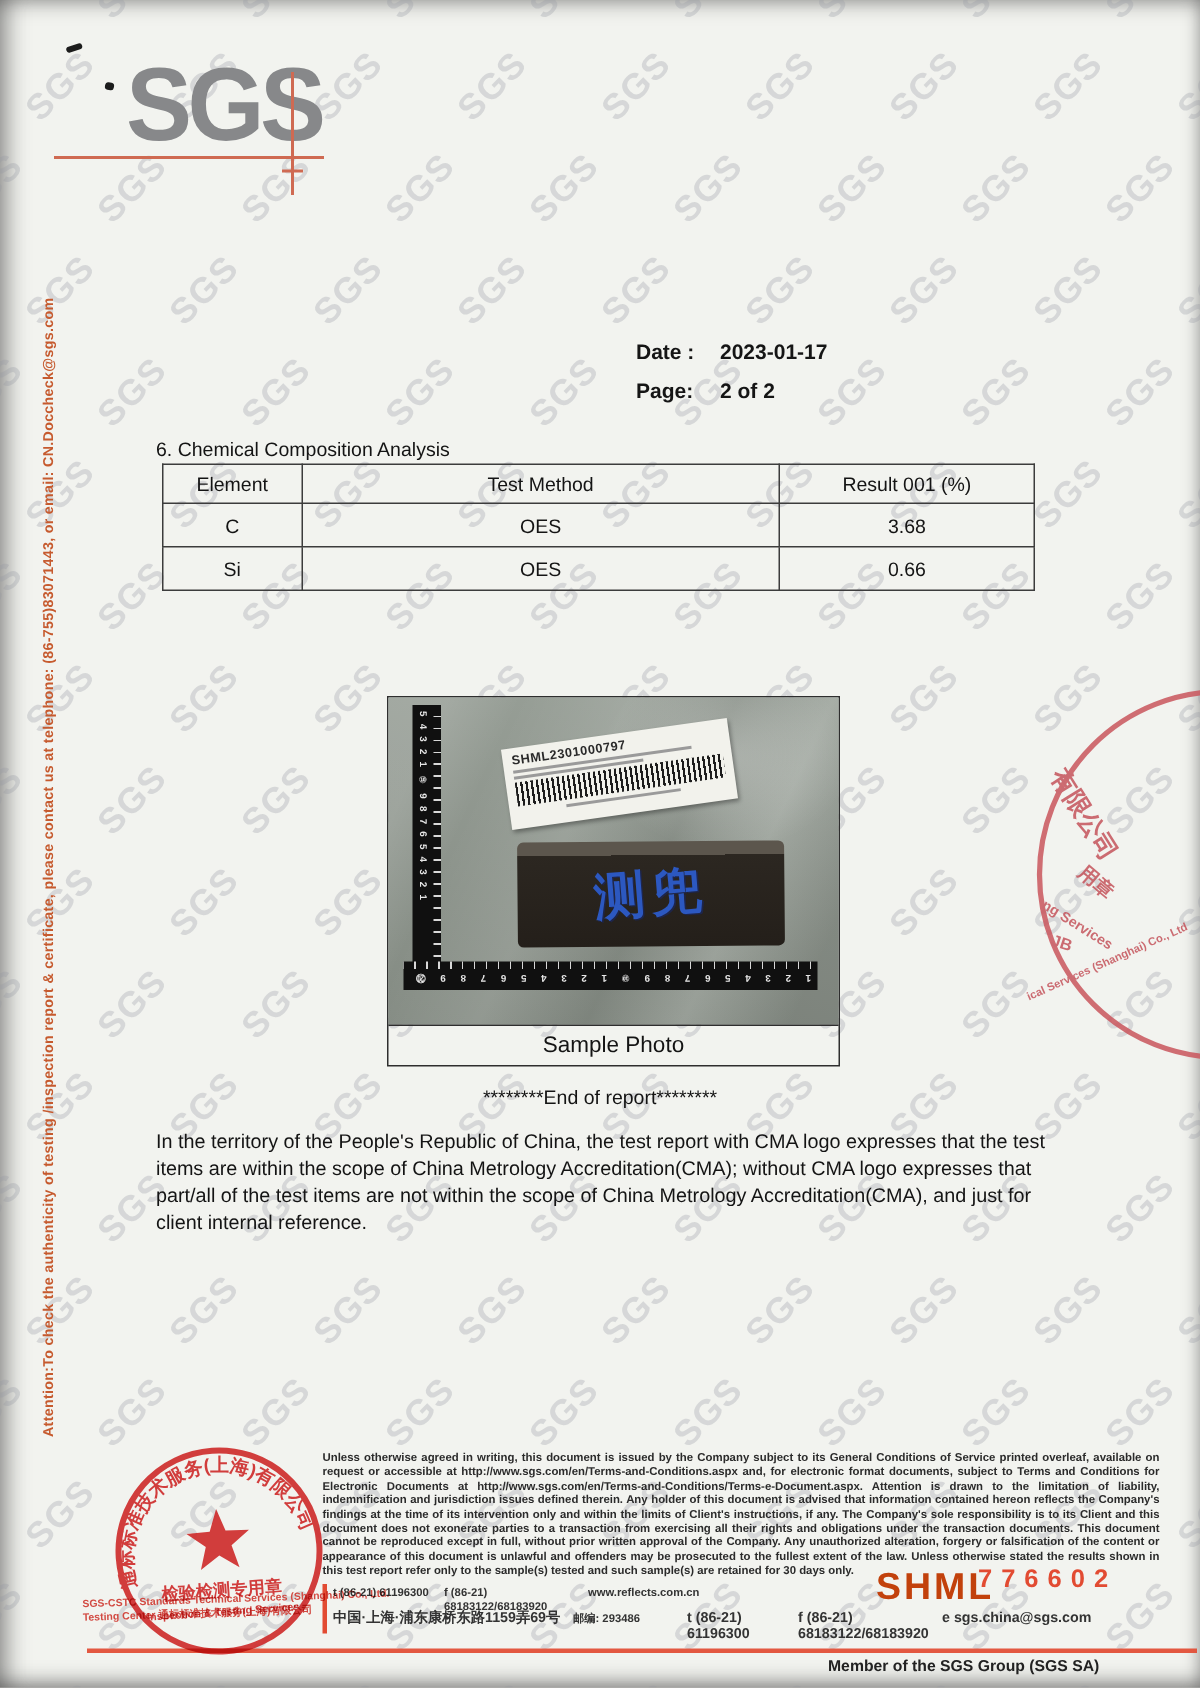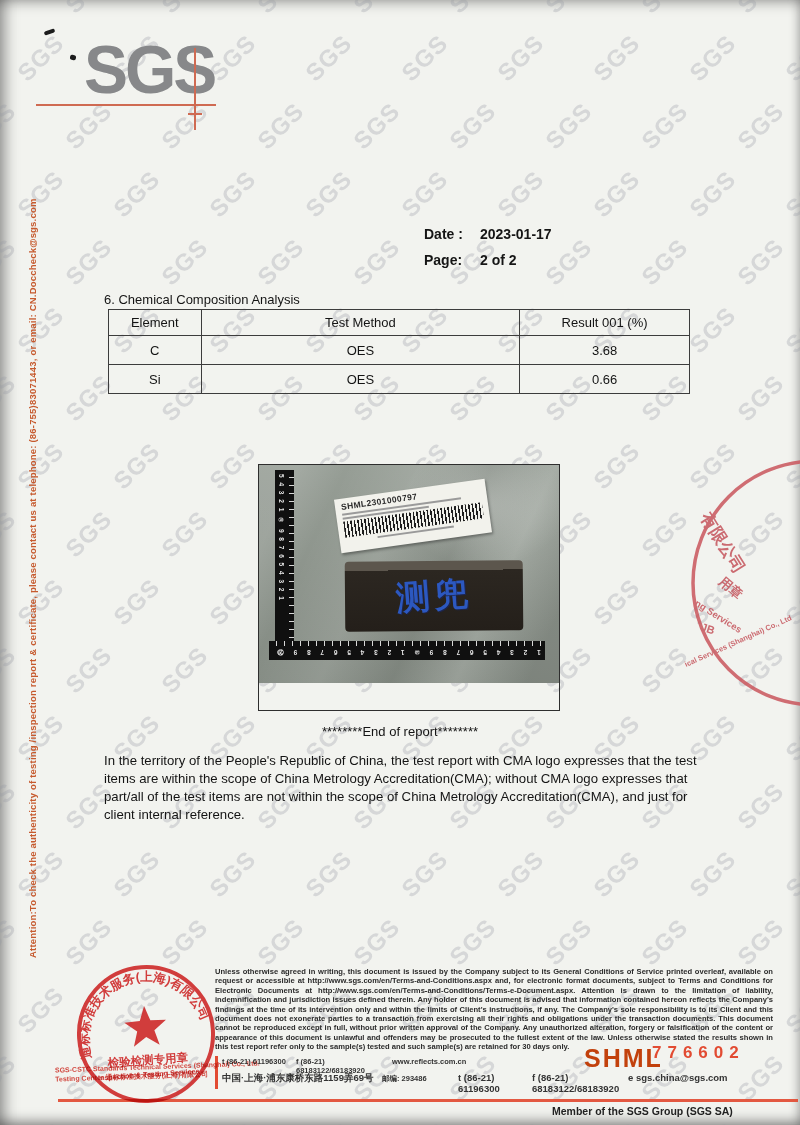--- a/index.html
+++ b/index.html
@@ -334,20 +334,21 @@
           <div class="label-code">SHML2301000797</div>
           <div class="microbar mb1"></div>
           <div class="microbar mb2"></div>
           <div class="barcode"></div>
           <div class="microbar mb3"></div>
         </div>
         <div class="sample-block">
           <span class="sample-mark">测兜</span>
         </div>
       </div>
+      <div class="photo-caption">Sample Photo</div>
     </div>
 
     <div class="end-line">********End of report********</div>
     <div class="cma-par">In the territory of the People's Republic of China, the test report with CMA logo expresses that the test items are within the scope of China Metrology Accreditation(CMA); without CMA logo expresses that part/all of the test items are not within the scope of China Metrology Accreditation(CMA), and just for client internal reference.</div>
 
     <div class="side-note">Attention:To check the authenticity of testing /inspection report &amp; certificate, please contact us at telephone: (86-755)83071443, or email: CN.Doccheck@sgs.com</div>
 
     <div class="disclaimer">Unless otherwise agreed in writing, this document is issued by the Company subject to its General Conditions of Service printed overleaf, available on request or accessible at http://www.sgs.com/en/Terms-and-Conditions.aspx and, for electronic format documents, subject to Terms and Conditions for Electronic Documents at http://www.sgs.com/en/Terms-and-Conditions/Terms-e-Document.aspx. Attention is drawn to the limitation of liability, indemnification and jurisdiction issues defined therein. Any holder of this document is advised that information contained hereon reflects the Company's findings at the time of its intervention only and within the limits of Client's instructions, if any. The Company's sole responsibility is to its Client and this document does not exonerate parties to a transaction from exercising all their rights and obligations under the transaction documents. This document cannot be reproduced except in full, without prior written approval of the Company. Any unauthorized alteration, forgery or falsification of the content or appearance of this document is unlawful and offenders may be prosecuted to the fullest extent of the law. Unless otherwise stated the results shown in this test report refer only to the sample(s) tested and such sample(s) are retained for 30 days only.</div>
 
     <div class="lab-code">SHML</div>

